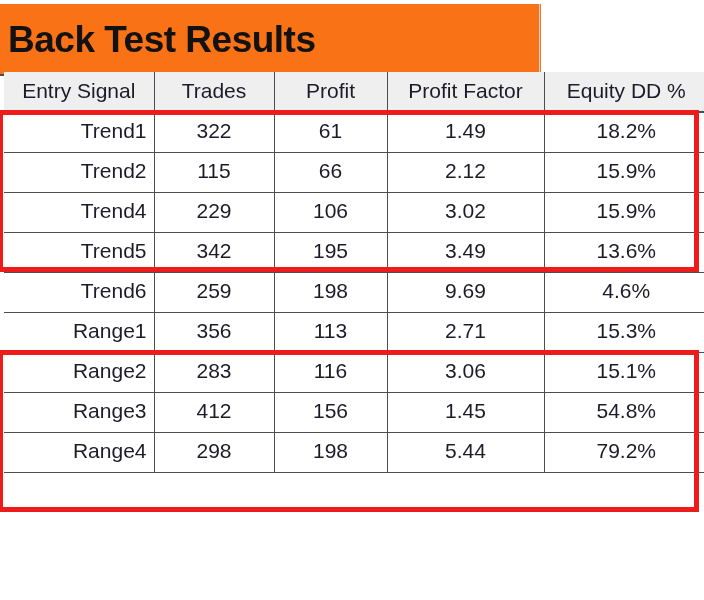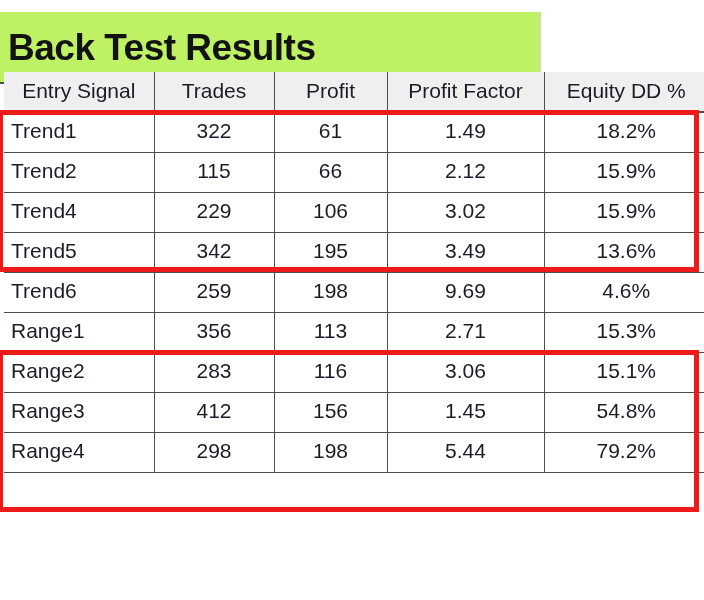--- a/index.html
+++ b/index.html
@@ -9,23 +9,23 @@
     font-family:"Liberation Sans","DejaVu Sans",sans-serif;
     -webkit-font-smoothing:antialiased;
   }
   #sheet{
     position:relative;width:704px;height:600px;background:#fff;
     box-sizing:border-box;
   }
 
   
   .title-row{
-    position:absolute;left:0;top:12px;width:704px;height:72px;
+    position:absolute;left:0;top:4px;width:704px;height:72px;
     box-sizing:border-box;
-    background:#bef264;
+    background:#f97316;
     border-bottom:2px solid #4d4d4d;
   }
   .title-cell{
     position:absolute;left:0;top:0;width:540px;height:70px;
     box-sizing:border-box;
     display:flex;align-items:center;
     padding-left:8px;
     border-right:1px solid #d0d0d0;
   }
   .title-text{
@@ -64,21 +64,21 @@
     height:40px;
     text-align:center;
     font-weight:normal;
     border-bottom:2px solid #4d4d4d;
     color:#1c1c28;
   }
   table#grid tr td:last-child,
   table#grid tr th:last-child{border-right:none;}
   table#grid tr td:first-child{border-left:none;}
 
-  .c-label{text-align:left;}
+  .c-label{text-align:right;}
   .c-num{text-align:center;}
 
   col.w1{width:150px;}
   col.w2{width:120px;}
   col.w3{width:113px;}
   col.w4{width:157px;}
   col.w5{width:164px;}
 
   
   .hl-box{

